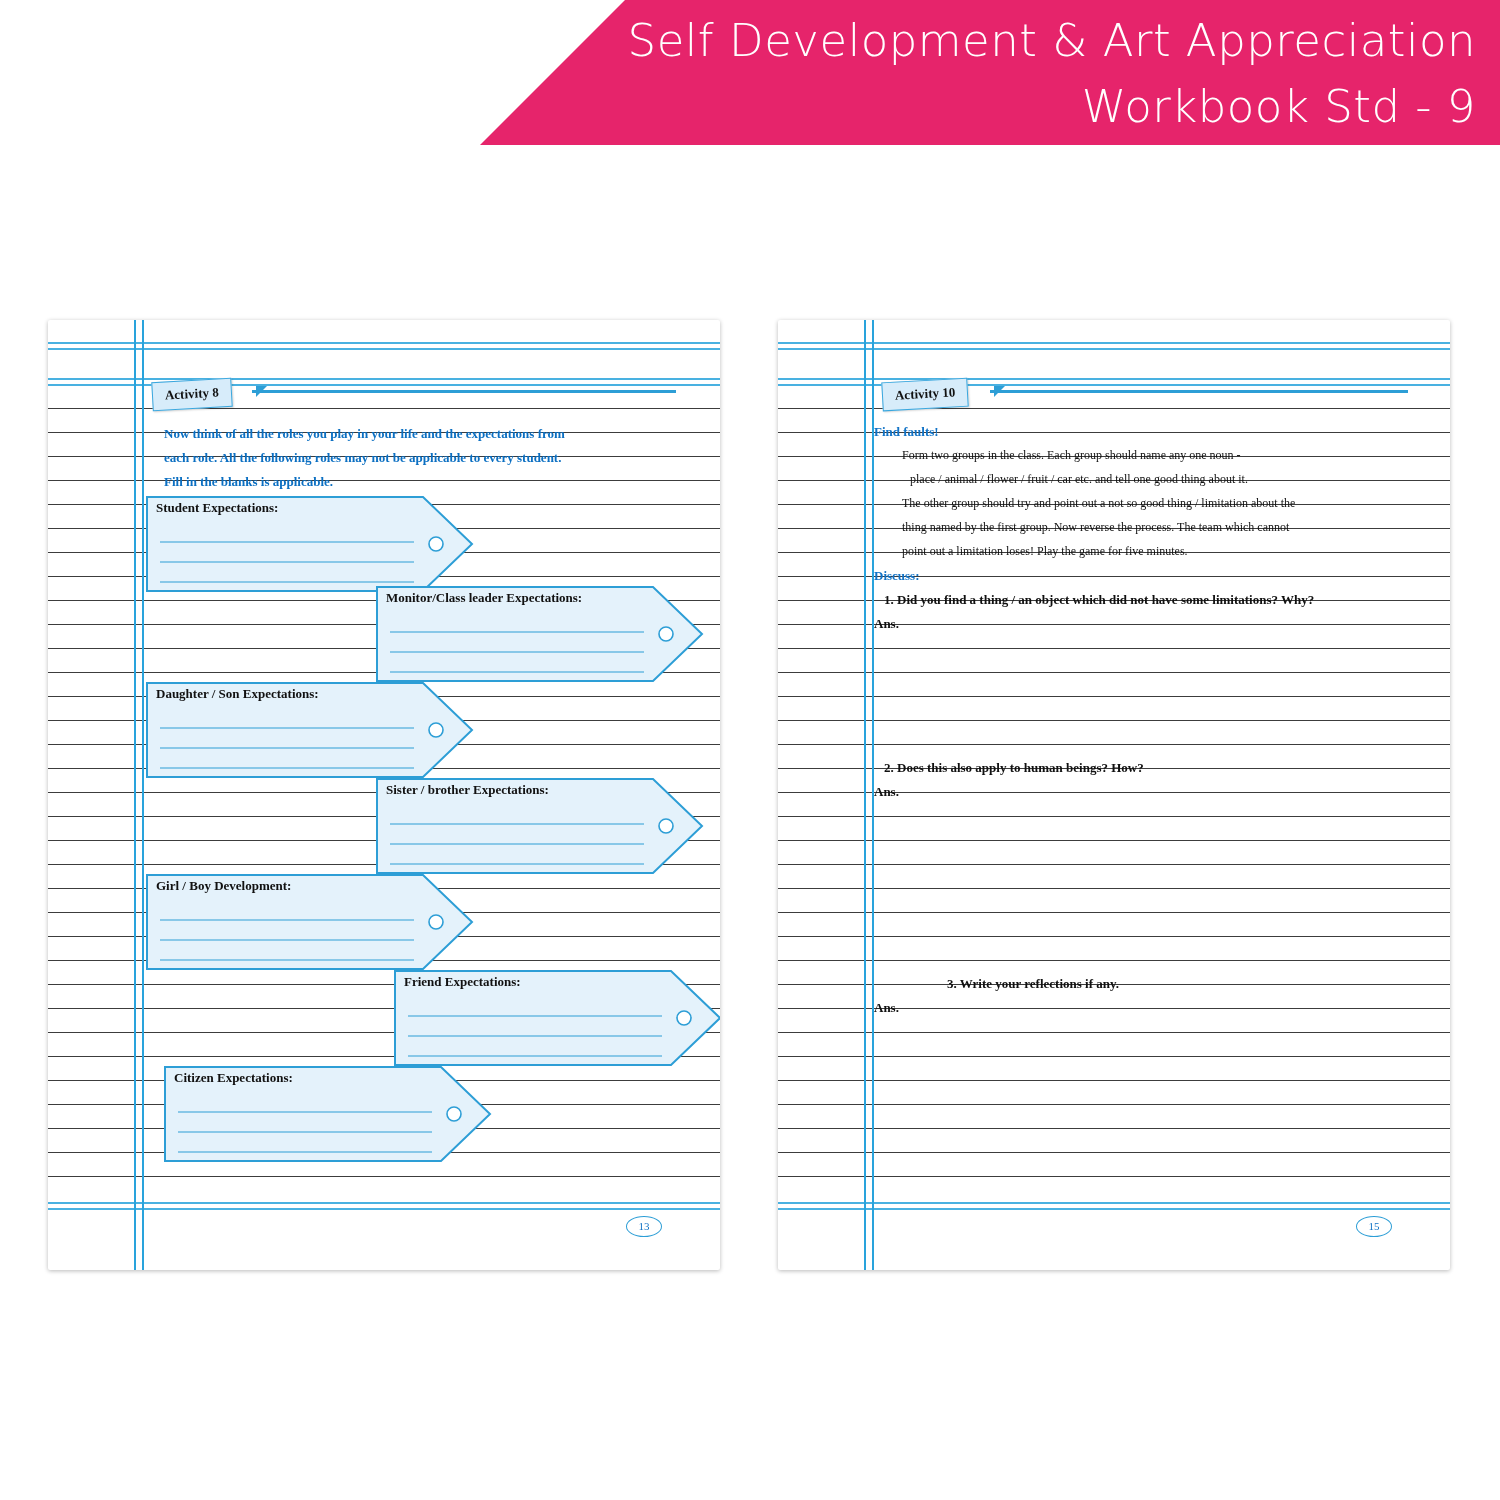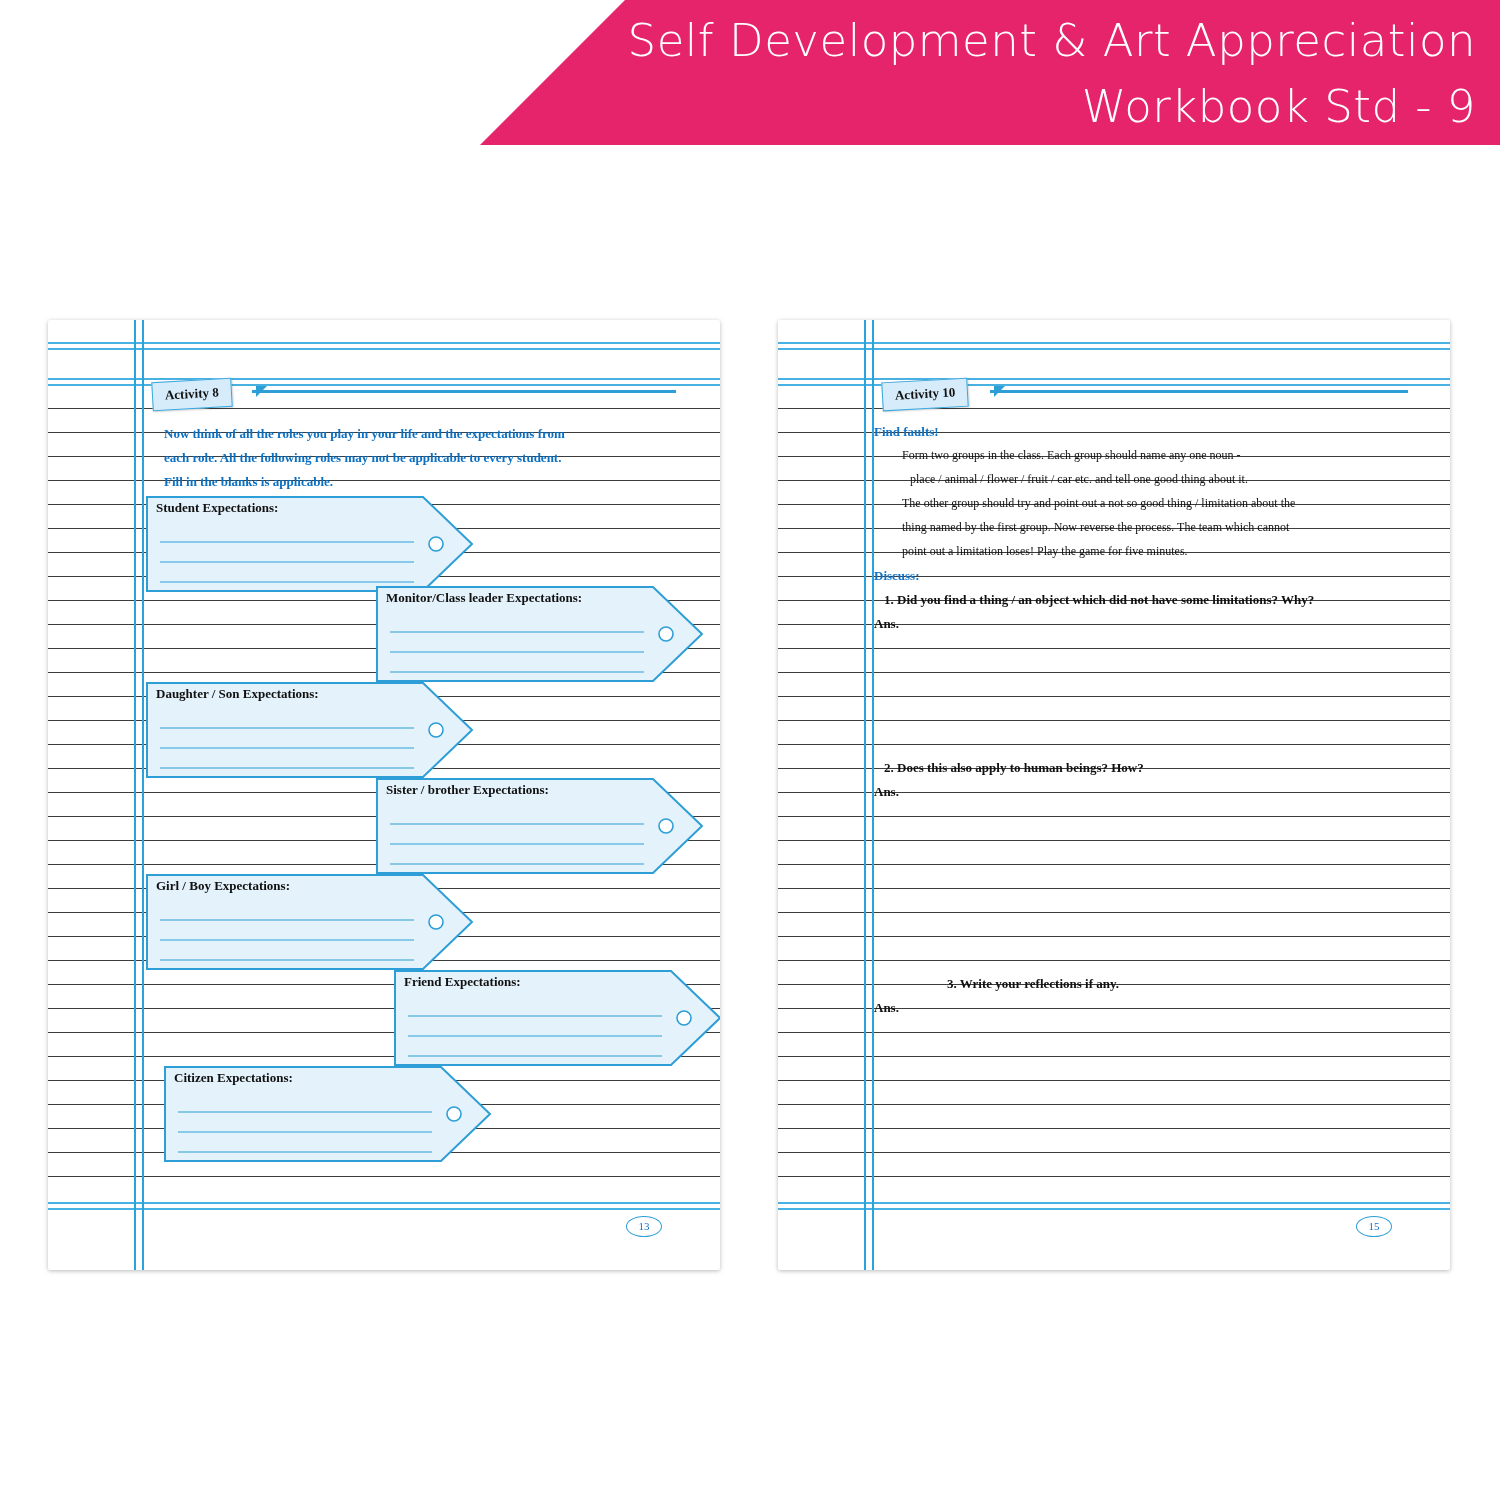--- a/index.html
+++ b/index.html
@@ -280,21 +280,21 @@
   </div>
 
   <div class="arrowbox" style="left:98px; top:554px;">
     <svg width="328" height="96" viewBox="0 0 328 96">
       <path d="M1 1 H277 L326 48 L277 95 H1 Z" fill="#e4f2fb" stroke="#2d9ed6" stroke-width="2"></path>
       <line x1="14" y1="46" x2="268" y2="46" stroke="#2d9ed6" stroke-width="1.2"></line>
       <line x1="14" y1="66" x2="268" y2="66" stroke="#2d9ed6" stroke-width="1.2"></line>
       <line x1="14" y1="86" x2="268" y2="86" stroke="#2d9ed6" stroke-width="1.2"></line>
       <circle cx="290" cy="48" r="7" fill="#ffffff" stroke="#2d9ed6" stroke-width="1.6"></circle>
     </svg>
-    <div class="label">Girl / Boy Expectations:</div>
+    <div class="label">Girl / Boy Development:</div>
   </div>
 
   <div class="arrowbox" style="left:346px; top:650px;">
     <svg width="328" height="96" viewBox="0 0 328 96">
       <path d="M1 1 H277 L326 48 L277 95 H1 Z" fill="#e4f2fb" stroke="#2d9ed6" stroke-width="2"></path>
       <line x1="14" y1="46" x2="268" y2="46" stroke="#2d9ed6" stroke-width="1.2"></line>
       <line x1="14" y1="66" x2="268" y2="66" stroke="#2d9ed6" stroke-width="1.2"></line>
       <line x1="14" y1="86" x2="268" y2="86" stroke="#2d9ed6" stroke-width="1.2"></line>
       <circle cx="290" cy="48" r="7" fill="#ffffff" stroke="#2d9ed6" stroke-width="1.6"></circle>
     </svg>

